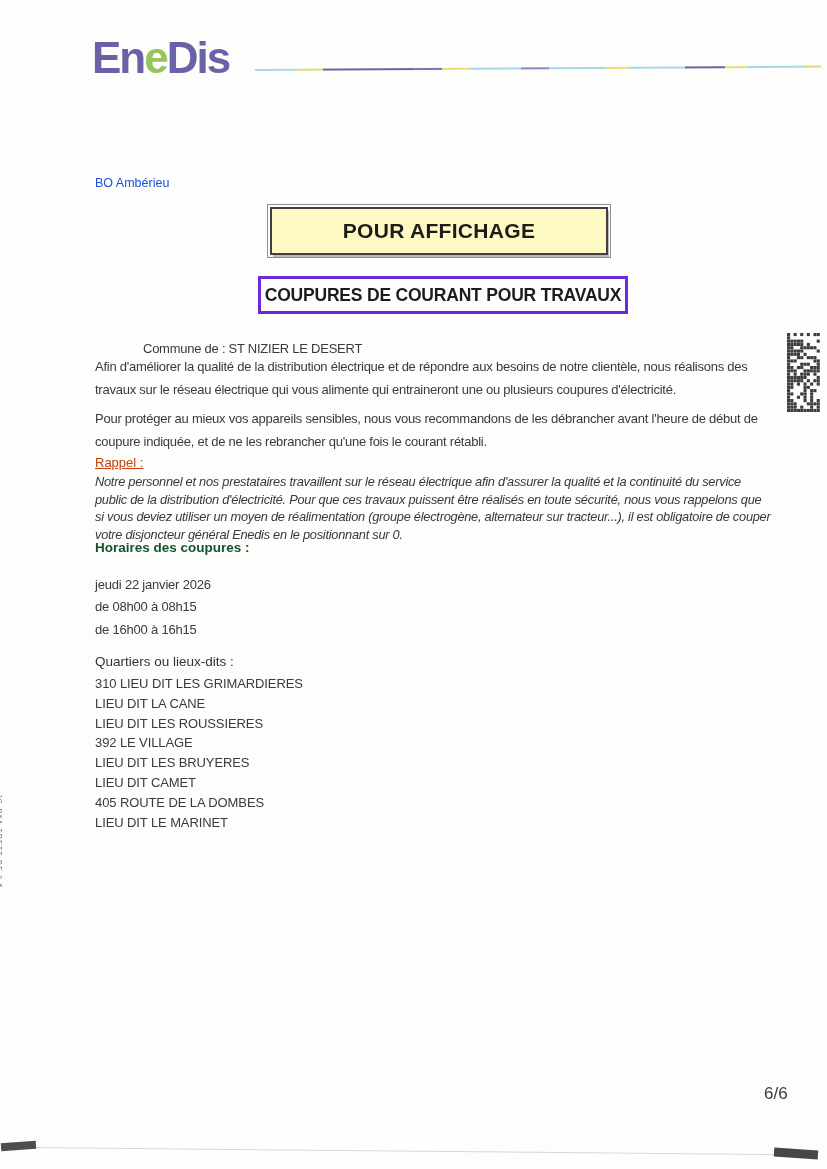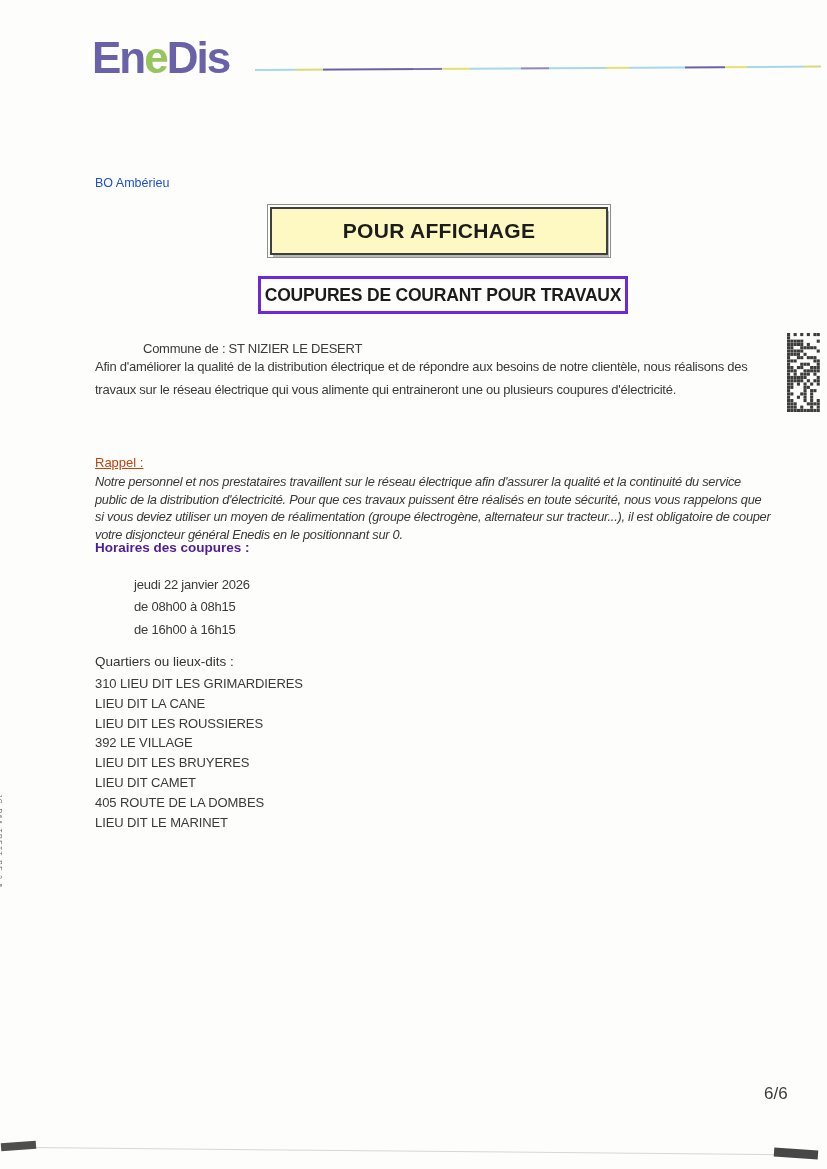--- a/index.html
+++ b/index.html
@@ -60,23 +60,23 @@
   .para1{position:absolute;left:95px;top:355px;width:674px;}
   .para2{position:absolute;left:95px;top:407px;width:674px;}
   .rappel-label{
     position:absolute;left:95px;top:455px;
     font-size:13px;text-decoration:underline;color:#c2410c;
   }
   .rappel-text{
     position:absolute;left:95px;top:473px;width:678px;
     font-size:12.8px;font-style:italic;letter-spacing:-0.25px;line-height:17.6px;color:#383838;
   }
-  .horaires{position:absolute;left:95px;top:540px;font-size:13.5px;font-weight:bold;color:#4c1d95;}
+  .horaires{position:absolute;left:95px;top:540px;font-size:13.5px;font-weight:bold;color:#14532d;}
   .schedule{position:absolute;left:95px;top:577px;font-size:13px;letter-spacing:-0.2px;}
-  .schedule div{height:22.3px;margin-left:39px;}
+  .schedule div{height:22.3px;}
   .q-label{position:absolute;left:95px;top:654px;font-size:13.5px;color:#333;}
   .q-list{position:absolute;left:95px;top:676px;font-size:13px;letter-spacing:-0.1px;color:#3a3a3a;}
   .q-list div{height:19.8px;}
   
   .dm{position:absolute;left:787px;top:333px;width:33px;height:79px;}
   
   .vcode{
     position:absolute;left:3px;top:794px;
     transform:rotate(90deg);transform-origin:top left;
     font-size:6.5px;color:#6e6e6e;letter-spacing:1.5px;white-space:nowrap;
@@ -109,20 +109,21 @@
 
   <div class="banner1">
     <span>POUR AFFICHAGE</span>
   </div>
   <div class="banner2">
     <span>COUPURES DE COURANT POUR TRAVAUX</span>
   </div>
 
   <div class="commune body-text">Commune de : ST NIZIER LE DESERT</div>
   <div class="para1 body-text">Afin d'améliorer la qualité de la distribution électrique et de répondre aux besoins de notre clientèle, nous réalisons des travaux sur le réseau électrique qui vous alimente qui entraineront une ou plusieurs coupures d'électricité.</div>
+  <div class="para2 body-text">Pour protéger au mieux vos appareils sensibles, nous vous recommandons de les débrancher avant l'heure de début de coupure indiquée, et de ne les rebrancher qu'une fois le courant rétabli.</div>
 
   <div class="rappel-label">Rappel :</div>
   <div class="rappel-text">Notre personnel et nos prestataires travaillent sur le réseau électrique afin d'assurer la qualité et la continuité du service public de la distribution d'électricité. Pour que ces travaux puissent être réalisés en toute sécurité, nous vous rappelons que si vous deviez utiliser un moyen de réalimentation (groupe électrogène, alternateur sur tracteur...), il est obligatoire de couper votre disjoncteur général Enedis en le positionnant sur 0.</div>
 
   <div class="horaires">Horaires des coupures :</div>
 
   <div class="schedule">
     <div>jeudi 22 janvier 2026</div>
     <div>de 08h00 à 08h15</div>
     <div>de 16h00 à 16h15</div>

